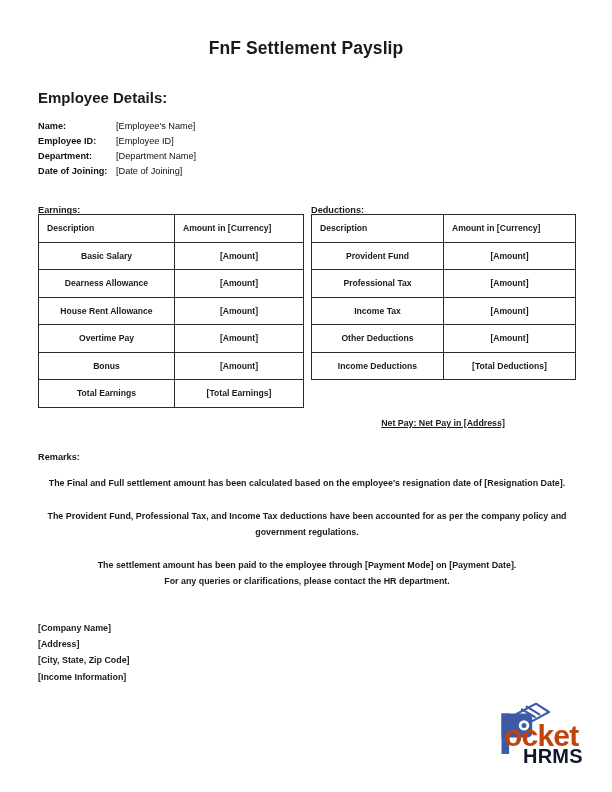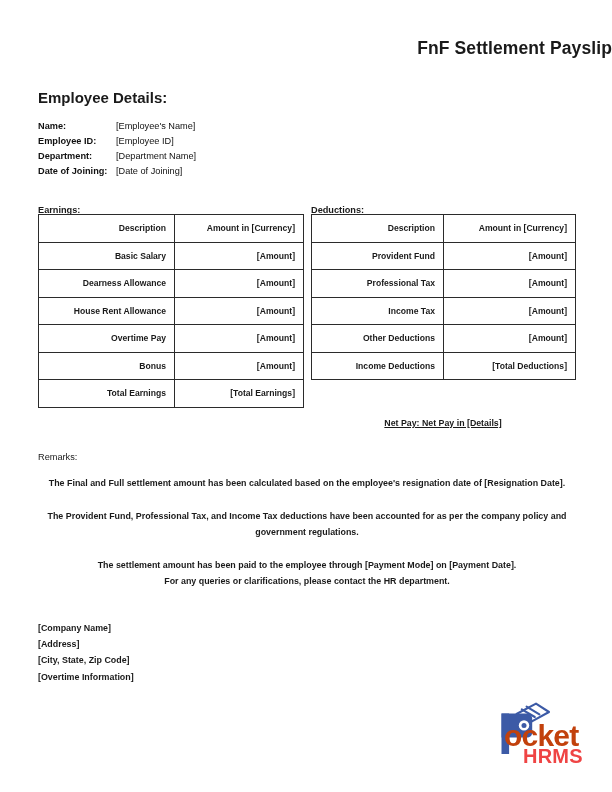--- a/index.html
+++ b/index.html
@@ -23,21 +23,21 @@
     height: 792px;
     overflow: hidden;
   }
 
   
   .doc-title {
     position: absolute;
     left: 0;
     top: 38px;
     width: 612px;
-    text-align: right;
+    text-align: center;
     font-size: 17.5px;
     font-weight: 700;
     letter-spacing: 0.1px;
     color: #1a1a1a;
   }
 
   
   .emp-heading {
     position: absolute;
     left: 38px;
@@ -84,24 +84,24 @@
     border: 1px solid #2b2b2b;
     height: 26.5px;
     padding: 0 8px;
     font-weight: 700;
     color: #1a1a1a;
     vertical-align: middle;
     overflow: hidden;
     white-space: nowrap;
   }
   .pay-table thead td {
-    text-align: right;
-    font-weight: 700;
-  }
-  .pay-table tbody td { text-align: right; }
+    text-align: left;
+    font-weight: 700;
+  }
+  .pay-table tbody td { text-align: center; }
 
   #earnings-table {
     left: 38px;
     top: 214px;
     width: 265px;
   }
   #earnings-table col.c1 { width: 136px; }
   #earnings-table col.c2 { width: 129px; }
 
   #deductions-table {
@@ -124,21 +124,21 @@
     text-decoration: underline;
     color: #1a1a1a;
   }
 
   
   .remarks-heading {
     position: absolute;
     left: 38px;
     top: 452px;
     font-size: 9.2px;
-    font-weight: 400;
+    font-weight: 700;
     color: #1a1a1a;
   }
   .remarks-body {
     position: absolute;
     left: 38px;
     top: 475px;
     width: 538px;
     font-size: 8.9px;
     line-height: 16.5px;
     font-weight: 700;
@@ -188,21 +188,21 @@
     letter-spacing: -0.8px;
     font-family: Liberation Sans, sans-serif;
   }
   .logo-sub {
     position: absolute;
     left: 37px;
     top: 45px;
     font-size: 20px;
     line-height: 20px;
     font-weight: 700;
-    color: #ef4444;
+    color: #0f172a;
     letter-spacing: 0.2px;
   }
 </style>
 </head>
 <body>
 
 <div class="page">
 
   <div class="doc-title">FnF Settlement Payslip</div>
 
@@ -298,34 +298,34 @@
           <td>Other Deductions</td>
           <td>[Amount]</td>
         </tr>
         <tr>
           <td>Income Deductions</td>
           <td>[Total Deductions]</td>
         </tr>
       </tbody>
   </table>
 
-  <div class="net-pay">Net Pay: Net Pay in [Details]</div>
+  <div class="net-pay">Net Pay: Net Pay in [Address]</div>
 
   <div class="remarks-heading">Remarks:</div>
   <div class="remarks-body">
       <p>The Final and Full settlement amount has been calculated based on the employee's resignation date of [Resignation Date].</p>
       <p>The Provident Fund, Professional Tax, and Income Tax deductions have been accounted for as per the company policy and government regulations.</p>
       <p>The settlement amount has been paid to the employee through [Payment Mode] on [Payment Date].<br>For any queries or clarifications, please contact the HR department.</p>
     </div>
 
   <div class="company-block">
       <div>[Company Name]</div>
       <div>[Address]</div>
       <div>[City, State, Zip Code]</div>
-      <div>[Overtime Information]</div>
+      <div>[Income Information]</div>
     </div>
 
   <div class="logo">
     <svg class="logo-mark" viewBox="0 0 102 68" xmlns="http://www.w3.org/2000/svg">
 
       <g fill="none" stroke="#3c5aa6" stroke-width="2.1" stroke-linejoin="round" stroke-linecap="round">
         <path d="M30.5 13.0 L50.0 2.6 L63.0 11.0 L43.6 21.6 Z"></path>
         <path d="M35.8 8.3 L48.8 16.0"></path>
         <path d="M40.6 5.6 L53.4 13.3"></path>
       </g>

